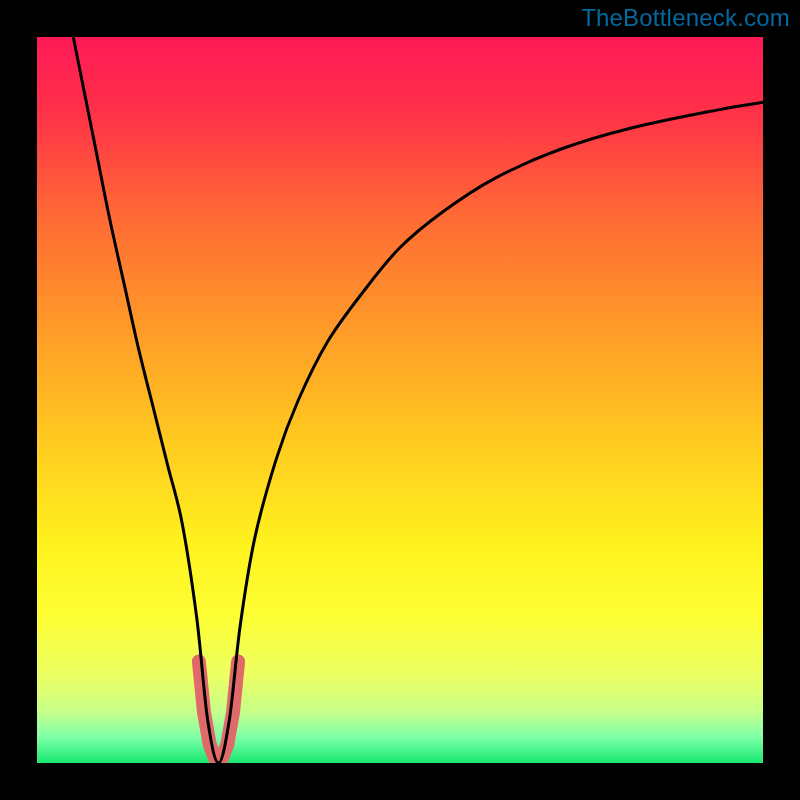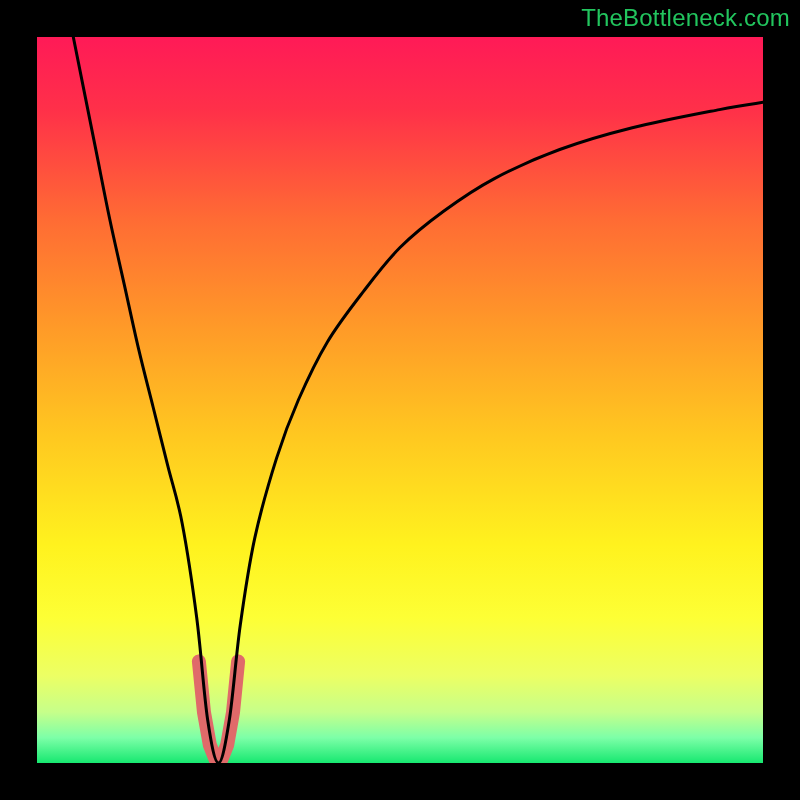--- a/index.html
+++ b/index.html
@@ -16,21 +16,21 @@
     left: 0;
     top: 0;
     width: 800px;
     height: 800px;
     background: #000;
   }
   .watermark {
     position: absolute;
     top: 4px;
     right: 10px;
-    color: #22c55e;
+    color: #0369a1;
     font-size: 24px;
     font-weight: 400;
     letter-spacing: 0.2px;
     user-select: none;
   }
   svg {
     position: absolute;
     left: 0;
     top: 0;
   }

